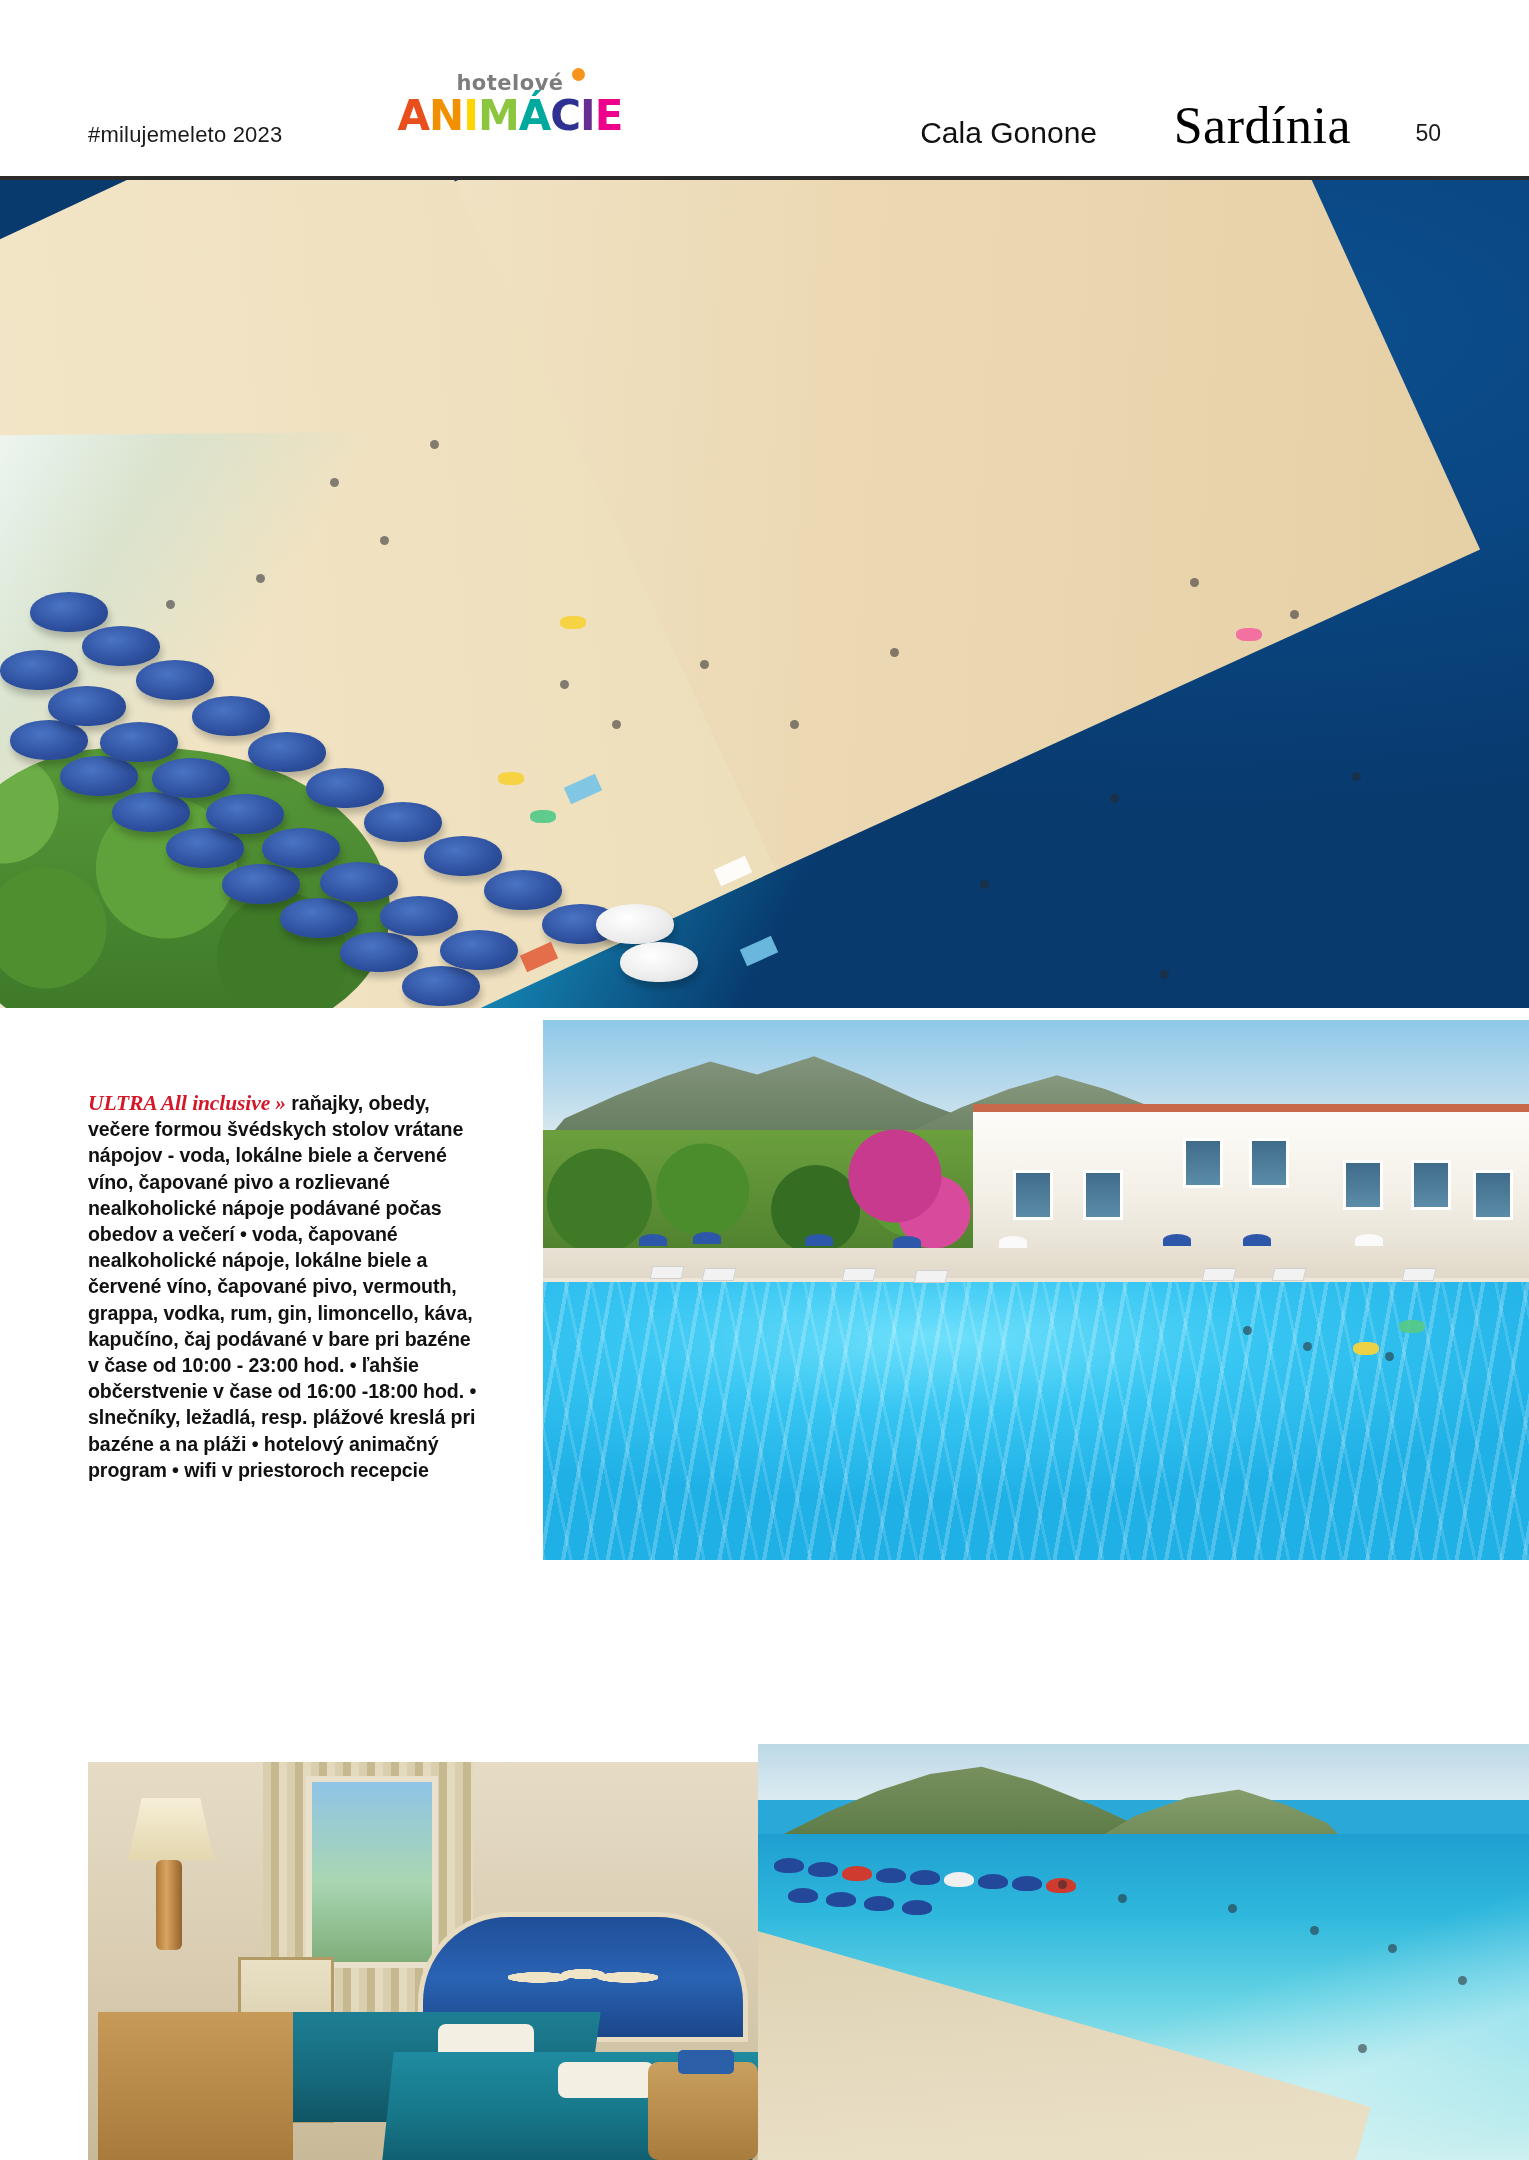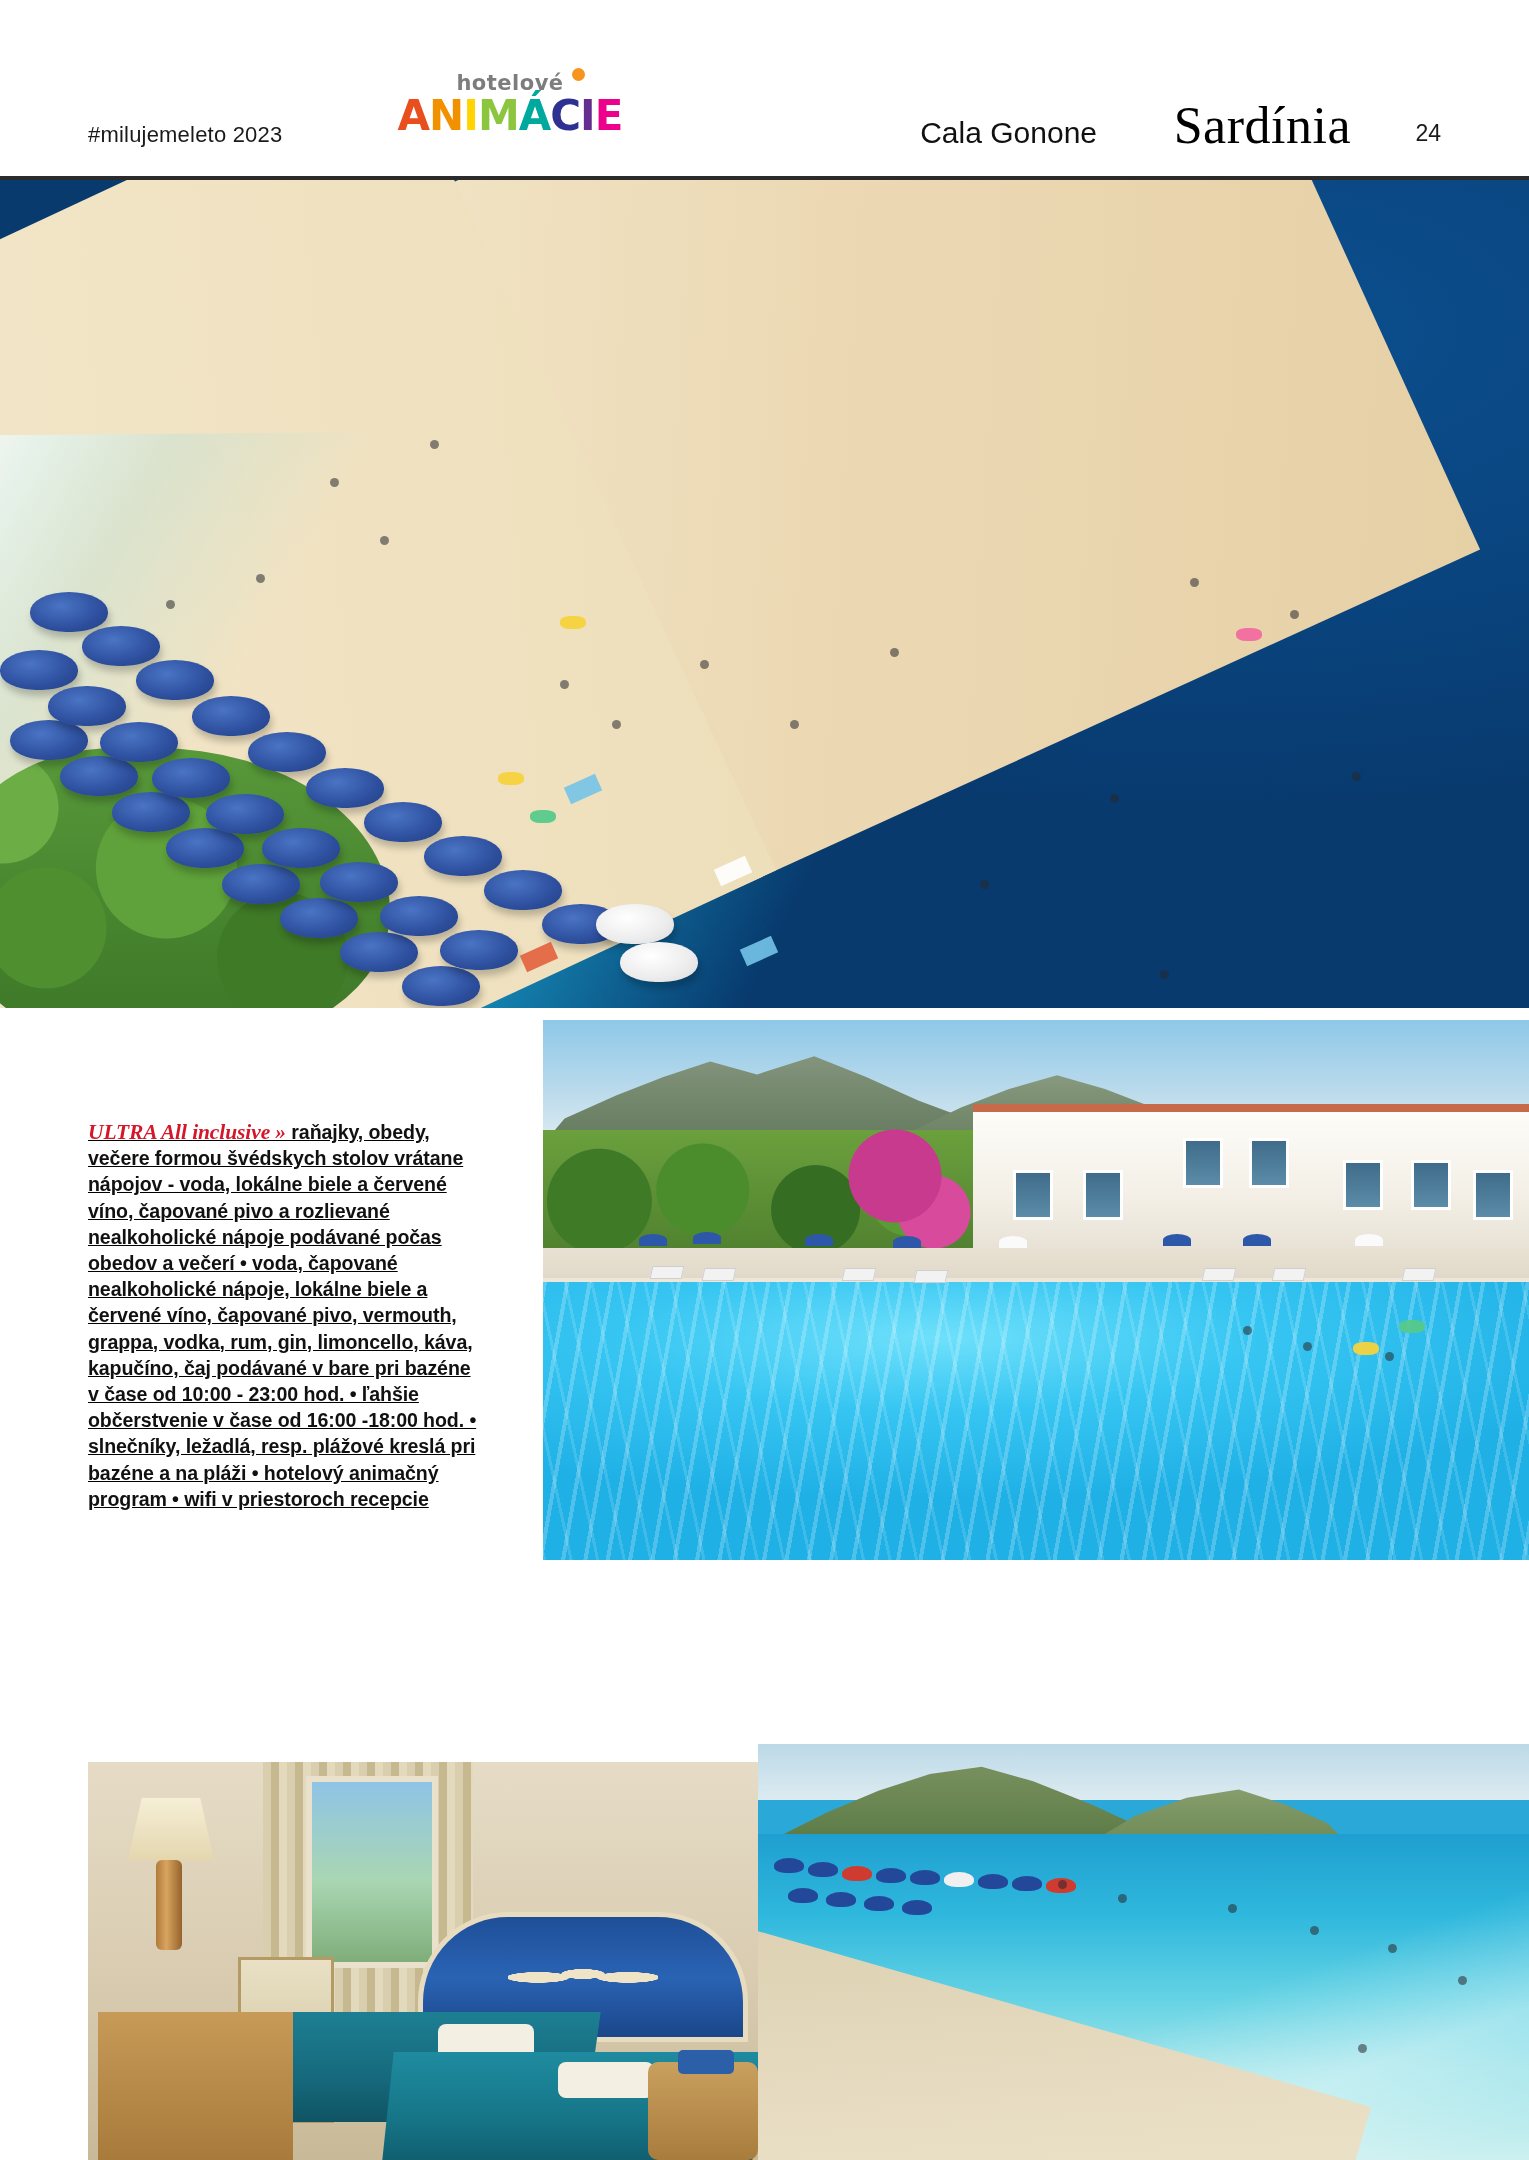--- a/index.html
+++ b/index.html
@@ -181,23 +181,22 @@
     background: #ffffff;
     opacity: 0.9;
     transform: rotate(-24deg);
   }
   .towel.b { background: #74c4e8; }
   .towel.r { background: #e2603d; }
 
   
   .text-col {
     position: absolute;
-    left: 88px; top: 1119px;
+    left: 88px; top: 1090px;
     width: 392px;
-    text-decoration: underline;
   }
   .text-col p {
     margin: 0;
     font-size: 19.6px;
     line-height: 26.2px;
     color: #111;
     font-weight: 700;
     font-family: "Liberation Sans", sans-serif;
     letter-spacing: -0.1px;
   }
@@ -430,21 +429,21 @@
   <div class="logo">
     <div class="logo-top nosel">hotelové</div>
     <div class="logo-word nosel">
       <span style="color:#e94f1d">A</span><span style="color:#f29100">N</span><span style="color:#ffd400">I</span><span style="color:#8cc63f">M</span><span style="color:#00a99d">Á</span><span style="color:#2e3192">C</span><span style="color:#662d91">I</span><span style="color:#ec008c">E</span>
     </div>
     <div class="logo-dot"></div>
   </div>
 
   <div class="header-place nosel">Cala Gonone</div>
   <div class="header-country nosel">Sardínia</div>
-  <div class="header-page nosel">24</div>
+  <div class="header-page nosel">50</div>
 
   <div class="header-rule"></div>
 </div>
 
 <div class="hero">
   <div class="sea"></div>
   <div class="shallow"></div>
   <div class="beach"></div>
   <div class="beach2"></div>
   <div class="surf"></div>

